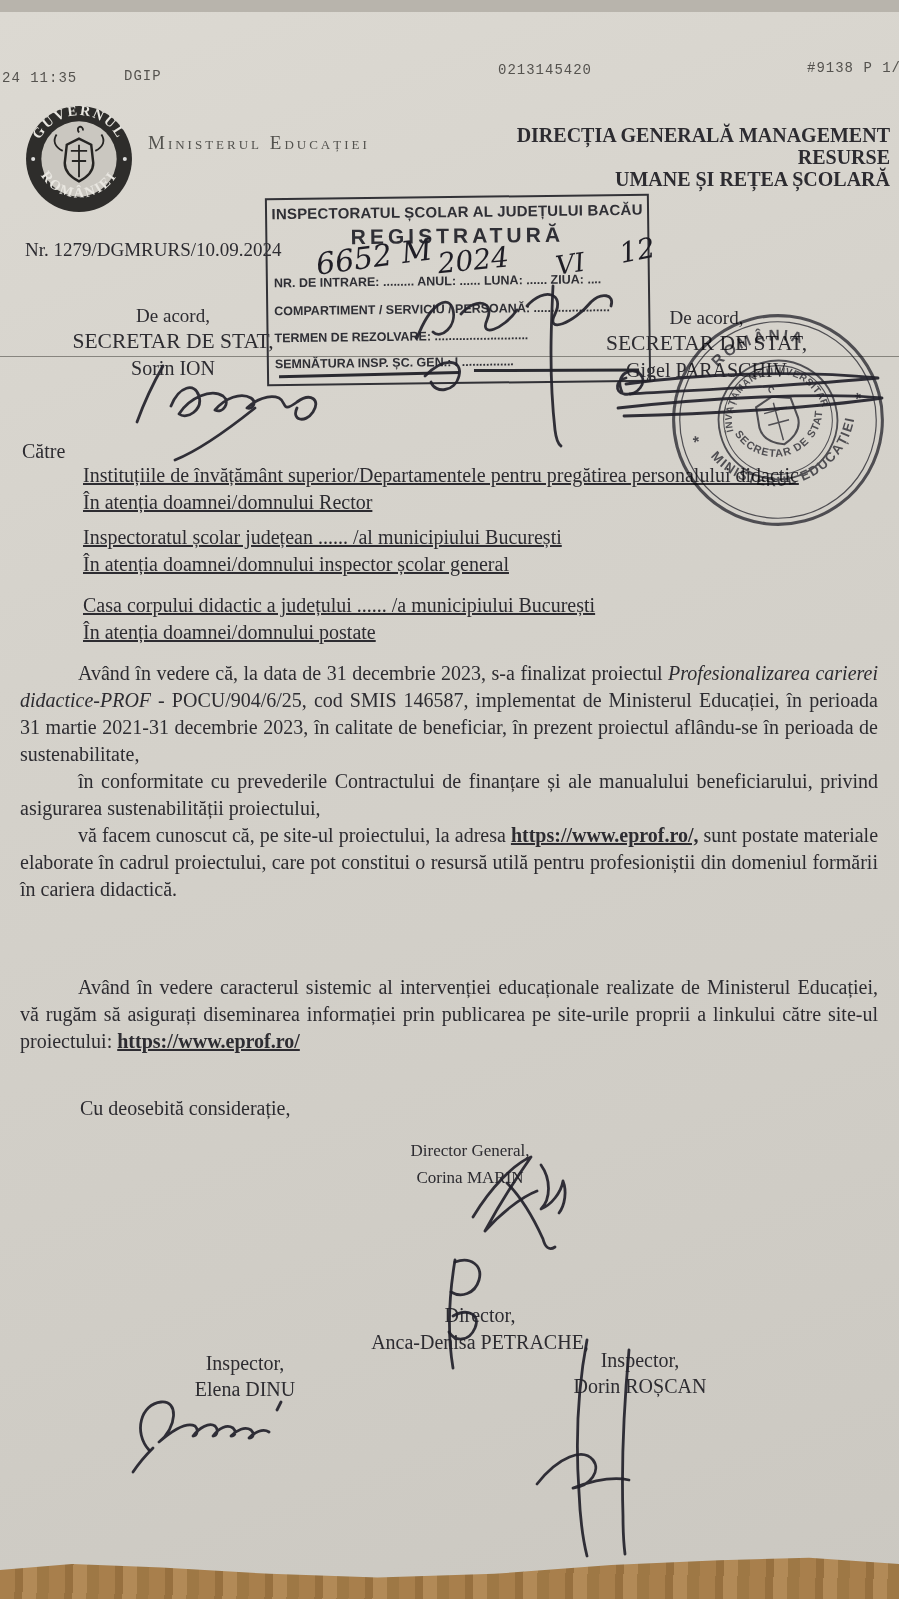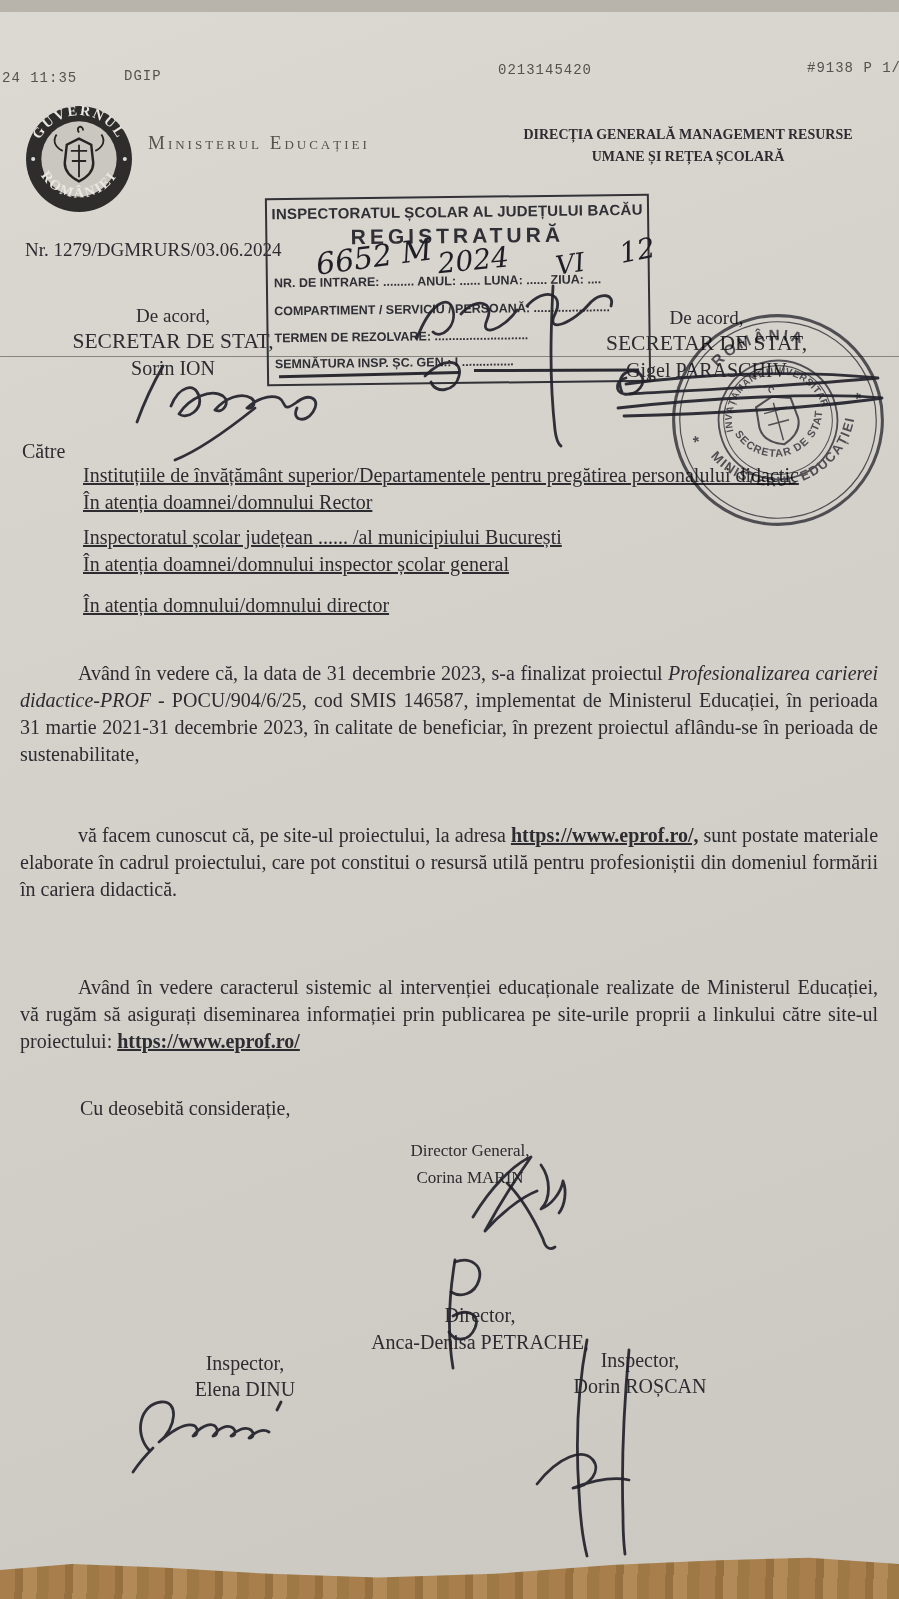--- a/index.html
+++ b/index.html
@@ -55,26 +55,26 @@
     <g stroke="#262523" fill="none" stroke-width="2.4">
       <path d="M54,34 L42,40 L40,58 C40,66 46,72 54,76 C62,72 68,66 68,58 L66,40 Z"></path>
       <path d="M54,40 V72 M46,46 H62 M47,56 H61" stroke-width="1.8"></path>
       <path d="M54,28 C50,22 58,20 58,26" stroke-width="1.8"></path>
       <path d="M38,46 C30,42 28,36 32,30 M70,46 C78,42 80,36 76,30" stroke-width="1.8"></path>
     </g>
   </svg>
 
   <div class="abs serif nowrap" style="left:148px;top:120px;font-size:19px;letter-spacing:3px;color:#53524e;font-variant:small-caps;">Ministerul Educației</div>
 
-  <div class="abs serif center" style="left:486px;top:112px;width:404px;font-size:14px;font-weight:bold;line-height:22px;">
+  <div class="abs serif center" style="left:486px;top:112px;width:404px;font-size:20px;font-weight:bold;line-height:22px;text-align:right;">
     <div>DIRECȚIA GENERALĂ MANAGEMENT RESURSE</div>
     <div>UMANE ȘI REȚEA ȘCOLARĂ</div>
   </div>
 
-  <div class="abs serif nowrap" style="left:25px;top:227px;font-size:19px;">Nr. 1279/DGMRURS/03.06.2024</div>
+  <div class="abs serif nowrap" style="left:25px;top:227px;font-size:19px;">Nr. 1279/DGMRURS/10.09.2024</div>
 
   <div class="abs" id="fold-line"></div>
 
   <div class="abs" id="stamp-box">
     <div class="abs stampfont nowrap" style="left:0;top:5px;width:100%;text-align:center;font-size:15px;letter-spacing:0.2px;">INSPECTORATUL ȘCOLAR AL JUDEȚULUI BACĂU</div>
     <div class="abs stampfont nowrap" style="left:0;top:26px;width:100%;text-align:center;font-size:21px;letter-spacing:4px;">REGISTRATURĂ</div>
     <div class="abs stampfont nowrap" style="left:6px;top:76px;font-size:12.5px;">
       <span>NR. DE INTRARE: .........</span>
       <span>ANUL: ......</span>
       <span>LUNA: ......</span>
@@ -159,26 +159,28 @@
 
   <div class="abs serif recip" style="top:450px;width:790px;">
     <div>Instituțiile de învățământ superior/Departamentele pentru pregătirea personalului didactic</div>
     <div>În atenția doamnei/domnului Rector</div>
   </div>
   <div class="abs serif recip" style="top:512px;width:790px;">
     <div>Inspectoratul școlar județean ...... /al municipiului București</div>
     <div>În atenția doamnei/domnului inspector școlar general</div>
   </div>
   <div class="abs serif recip" style="top:580px;width:790px;">
-    <div>În atenția domnului/domnului director</div>
+    <div>Casa corpului didactic a județului ...... /a municipiului București</div>
+    <div>În atenția doamnei/domnului postate</div>
   </div>
 
   <div class="abs serif bodypar" style="top:648px;">
     <span>Având în vedere că, la data de 31 decembrie 2023, s-a finalizat proiectul </span><i>Profesionalizarea carierei didactice-PROF</i><span> - POCU/904/6/25, cod SMIS 146587, implementat de Ministerul Educației, în perioada 31 martie 2021-31 decembrie 2023, în calitate de beneficiar, în prezent proiectul aflându-se în perioada de sustenabilitate,</span>
   </div>
+  <div class="abs serif bodypar" style="top:756px;">în conformitate cu prevederile Contractului de finanțare și ale manualului beneficiarului, privind asigurarea sustenabilității proiectului,</div>
   <div class="abs serif bodypar" style="top:810px;">
     <span>vă facem cunoscut că,   pe site-ul proiectului, la adresa </span><span class="doclink">https://www.eprof.ro/,</span><span> sunt postate materiale elaborate în cadrul proiectului, care pot constitui o resursă utilă pentru profesioniștii din domeniul formării în cariera didactică.</span>
   </div>
   <div class="abs serif bodypar" style="top:962px;">
     <span>Având în vedere caracterul sistemic al intervenției educaționale realizate de Ministerul Educației, vă rugăm să asigurați diseminarea informației prin publicarea pe site-urile proprii a linkului către site-ul proiectului: </span><span class="doclink">https://www.eprof.ro/</span>
   </div>
 
   <div class="abs serif nowrap" style="left:80px;top:1085px;font-size:20px;">Cu deosebită considerație,</div>
 
   <div class="abs serif center" style="left:320px;top:1125px;width:300px;font-size:17px;line-height:27px;">

